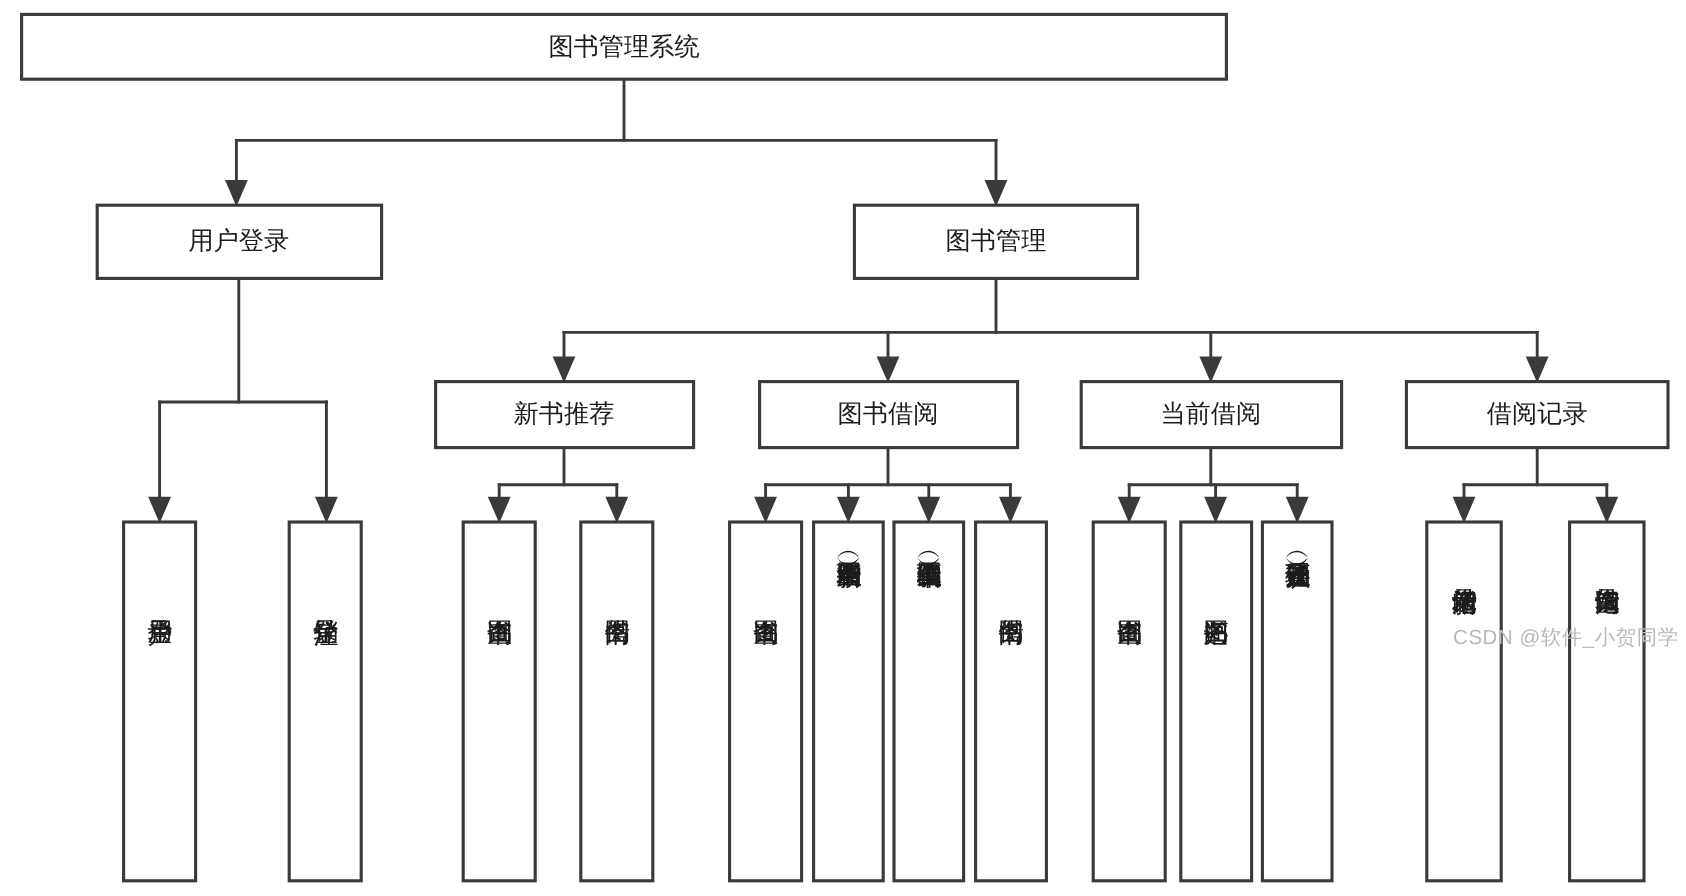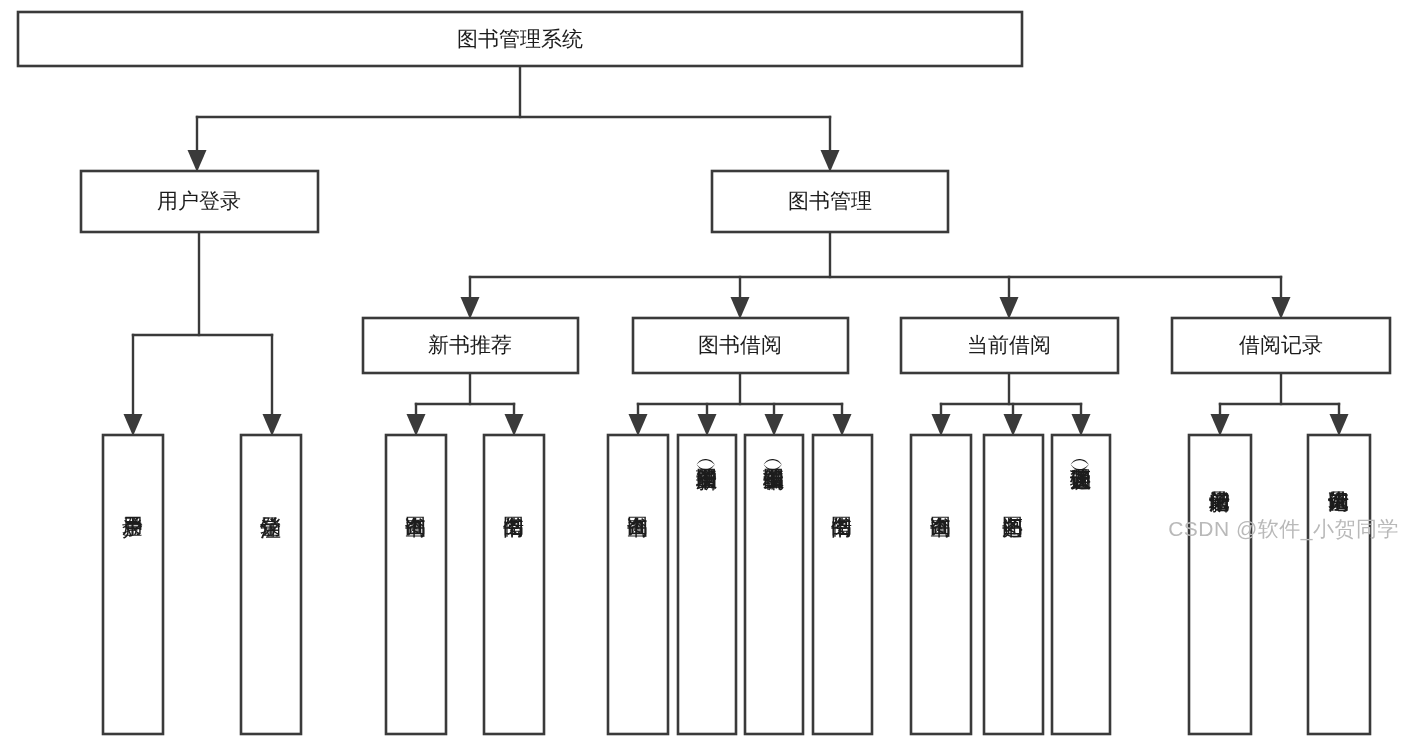--- a/index.html
+++ b/index.html
@@ -53,21 +53,21 @@
     fill: #1c1c1c;
     font-family: "Liberation Sans", "DejaVu Sans", sans-serif;
     font-size: 21px;
     text-anchor: middle;
   }
   .watermark {
     position: absolute;
     right: 6px;
     bottom: 6px;
     color: #b9b9b9;
-    font-size: 21px;
+    font-size: 17px;
     font-family: "Liberation Sans", "DejaVu Sans", sans-serif;
     letter-spacing: 0.5px;
     white-space: nowrap;
     user-select: none;
   }
 </style>
 </head>
 <body>
 
 <div id="diagram-root">

